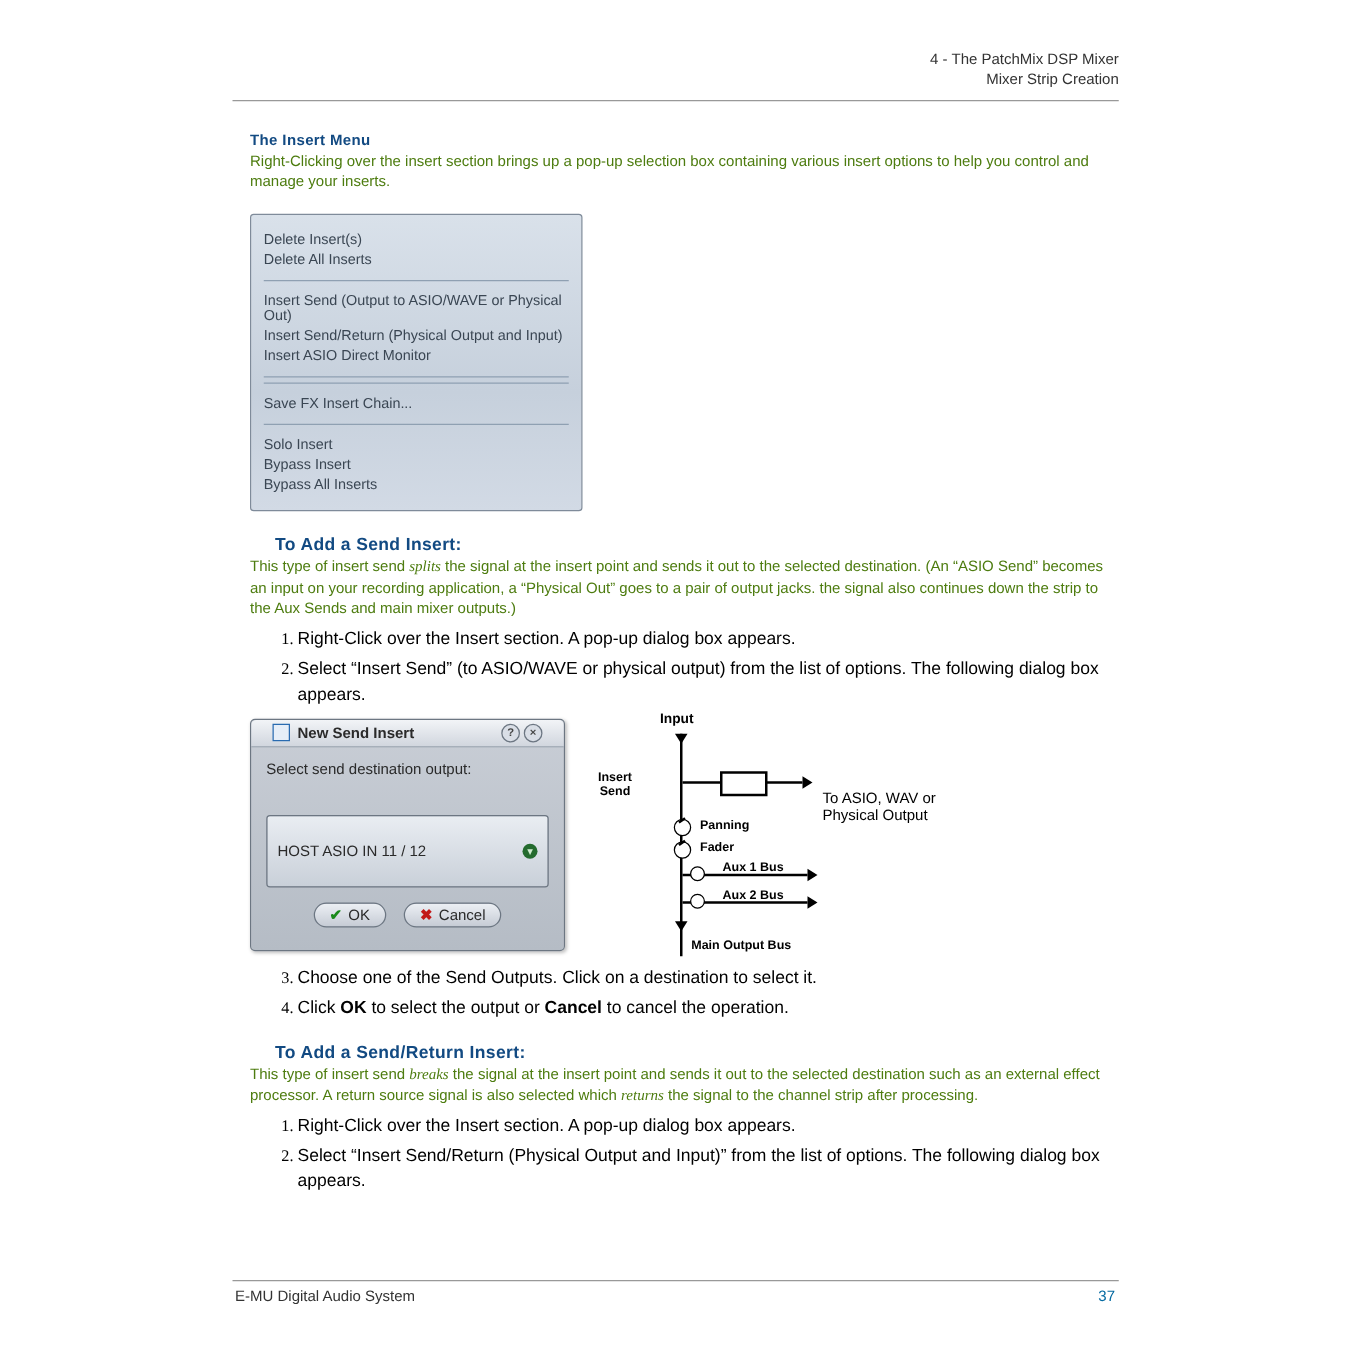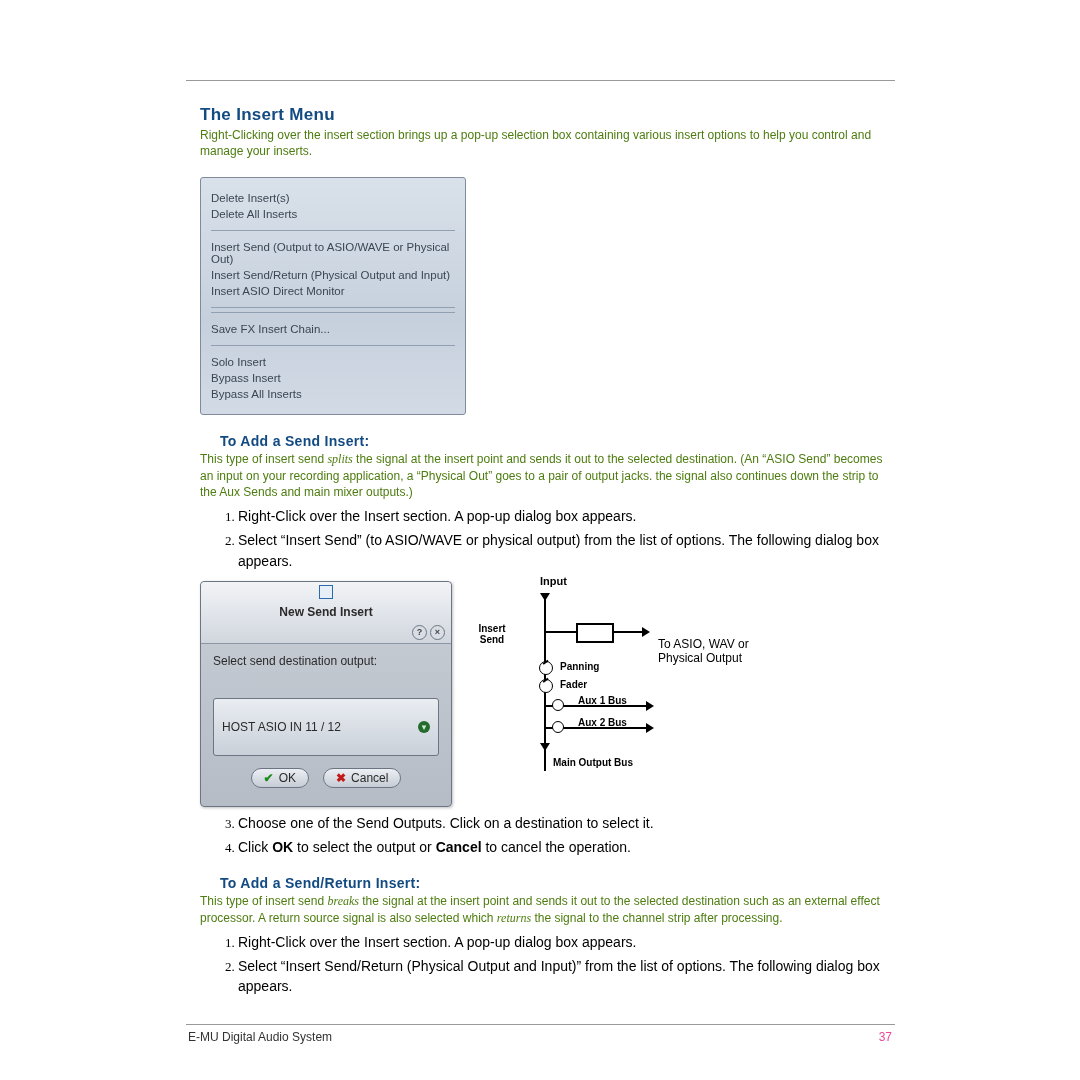--- a/index.html
+++ b/index.html
@@ -34,21 +34,21 @@
   }
   .content {
     position: absolute;
     left: 200px;
     top: 95px;
     width: 695px;
   }
   .sec-title {
     font-weight: bold;
     color: #124a82;
-    font-size: 17px;
+    font-size: 12px;
     margin: 10px 0 2px 0;
     letter-spacing: 0.3px;
   }
   .body-text {
     font-size: 12px;
     line-height: 1.35;
     color: #4d7c0f;
   }
   .sub-title {
     font-weight: bold;
@@ -101,25 +101,24 @@
     box-shadow: 1px 1px 3px rgba(0,0,0,.25);
     font-size: 12px;
     color: #2a2a2a;
   }
   .dlg-titlebar {
     display: flex;
     align-items: center;
     gap: 6px;
     background: linear-gradient(to bottom, #f2f4f7, #d1d6de);
     border-bottom: 1px solid #8d97a3;
-    padding: 3px 6px;
+    padding: 3px 17px;
     border-top-left-radius: 4px;
     border-top-right-radius: 4px;
     font-weight: bold;
-    flex-direction: column;
   }
   .title-glyph {
     width: 12px; height: 12px;
     border: 1px solid #2a6bb0;
     background: #e6eef8;
   }
   .win-btns { margin-left: auto; display: flex; gap: 3px; }
   .win-btn {
     width: 13px; height: 13px;
     border: 1px solid #6c7682;
@@ -238,28 +237,32 @@
     border-top: 1px solid #999;
   }
   .footer-left {
     position: absolute;
     left: 188px; bottom: 36px;
     font-size: 12px; color: #333;
   }
   .footer-right {
     position: absolute;
     right: 188px; bottom: 36px;
-    font-size: 12px; color: #ec4899;
+    font-size: 12px; color: #0369a1;
   }
   .ital { font-style: italic; font-family: Georgia, 'Times New Roman', serif; }
 </style>
 </head>
 <body>
 <div class="page">
 
+  <div class="header-block">
+    <div>4 - The PatchMix DSP Mixer</div>
+    <div>Mixer Strip Creation</div>
+  </div>
   <div class="header-rule"></div>
 
   <div class="content">
 
     <div class="sec-title">The Insert Menu</div>
     <div class="body-text">Right-Clicking over the insert section brings up a pop-up selection box containing various insert options to help you control and manage your inserts.</div>
 
     <div class="menu-panel">
       <div class="menu-group">
         <div class="menu-item">Delete Insert(s)</div>
@@ -317,21 +320,21 @@
             </div>
             <div class="btn">
               <span class="x">✖</span>
               <span>Cancel</span>
             </div>
           </div>
         </div>
       </div>
 
       <div class="diagram">
-        <div class="lbl" style="left:66px; top:-6px;">Input</div>
+        <div class="lbl" style="left:54px; top:-6px;">Input</div>
         <div class="arrow-down" style="left:66px; top:12px;"></div>
         <div class="v-line"></div>
 
         <div class="lbl-sm" style="left:-2px; top:42px; text-align:center; width:40px; white-space:pre-line;">Insert
 Send</div>
         <div class="h-line" style="left:72px; top:50px; width:30px;"></div>
         <div class="insert-box" style="left:102px; top:42px;"></div>
         <div class="h-line" style="left:138px; top:50px; width:30px;"></div>
         <div class="arrow-right" style="left:168px; top:46px;"></div>
         <div class="output-text" style="left:184px; top:56px; white-space:pre-line;">To ASIO, WAV or

